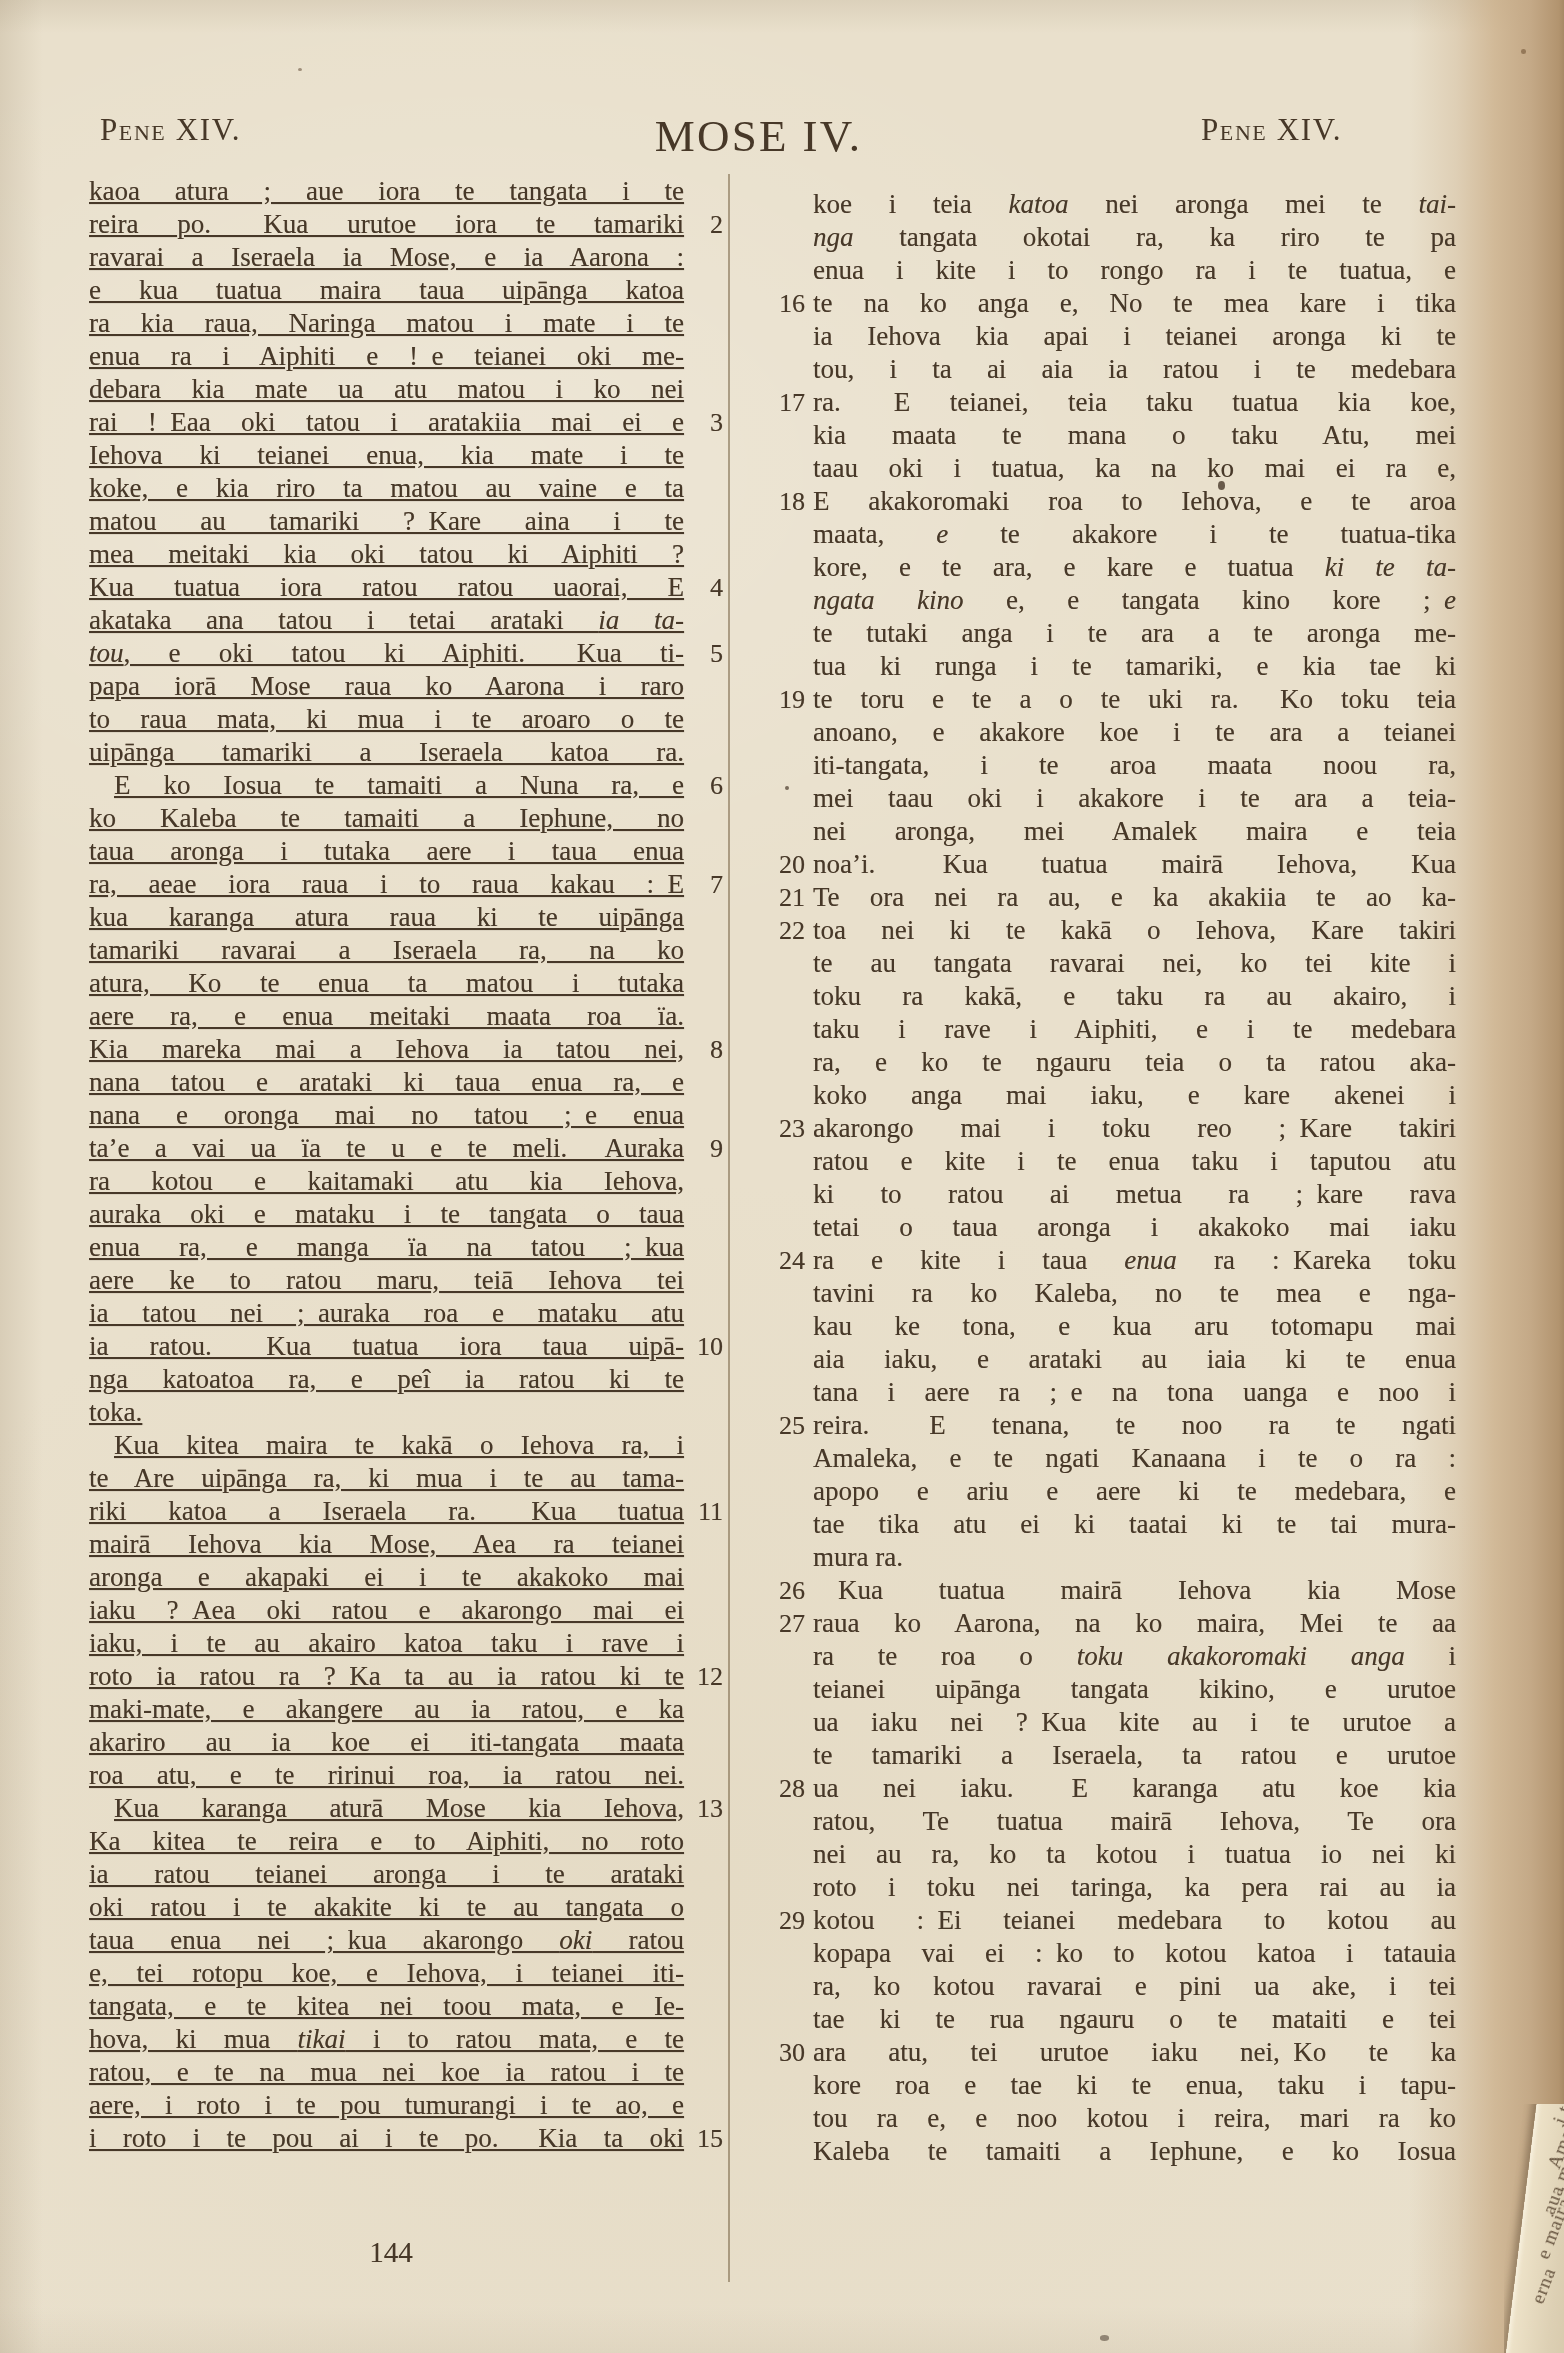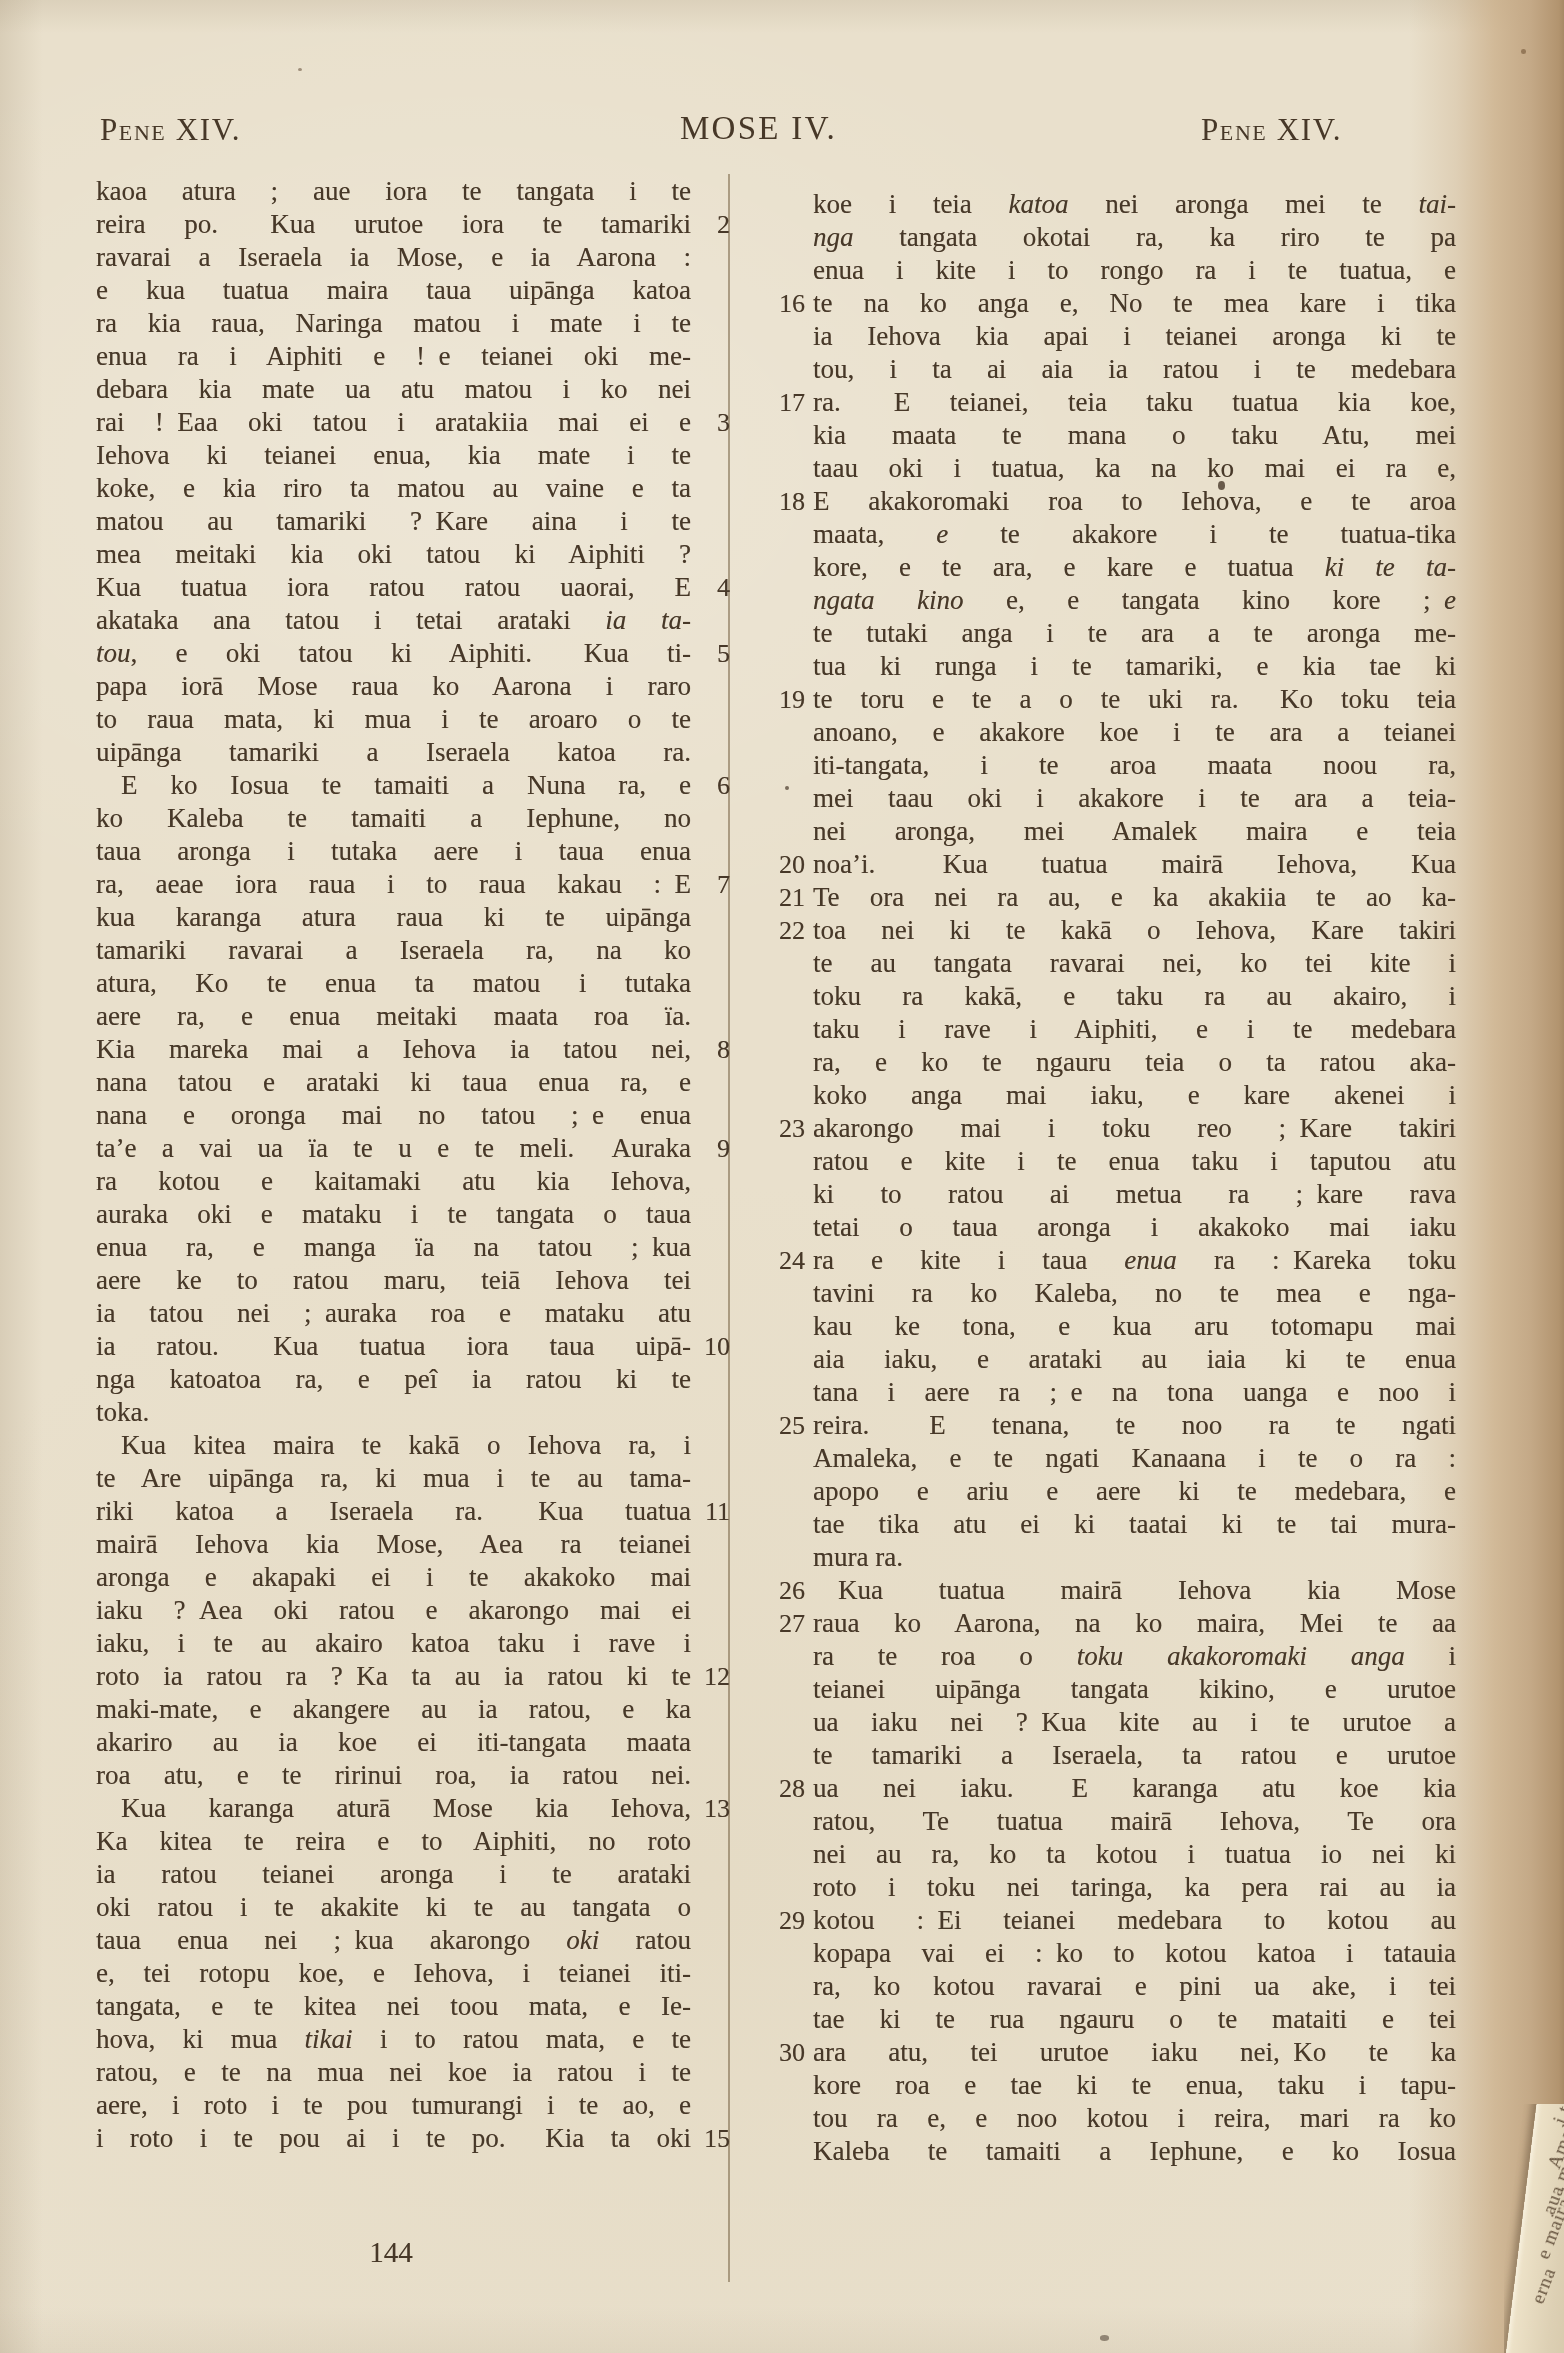--- a/index.html
+++ b/index.html
@@ -40,31 +40,31 @@
   }
   .frag{
     position:absolute;color:#55422f;font-size:19.6px;letter-spacing:0.8px;
     transform:rotate(-76deg);transform-origin:left top;opacity:.85;
     font-family:"Liberation Serif",serif;white-space:nowrap;
     filter:blur(0.3px);
   }
   
   .runhead{position:absolute;color:#473828;}
   .runhead.smallcaps{font-variant:small-caps;font-size:31px;letter-spacing:1.6px;}
-  .runhead.caps{font-size:33px;letter-spacing:2.3px;}
+  .runhead.caps{font-size:45px;letter-spacing:2.3px;}
   .head-left{left:100px;top:112px;}
   .head-center{left:649px;top:110px;width:219px;text-align:center;}
   .head-right{left:1201px;top:112px;}
   
   .divider{
     position:absolute;left:728px;top:174px;width:1.6px;height:2108px;
     background:rgba(118,98,68,.55);
   }
   .column{position:absolute;top:175px;color:#473828;}
-  .col-left{left:96px;width:595px;}
+  .col-left{left:89px;width:595px;text-decoration:underline;}
   .col-right{left:813px;width:643px;margin-top:13px;}
   .line{
     position:relative;height:33px;line-height:33px;font-size:27px;
     text-align:justify;text-align-last:justify;
     box-sizing:border-box;width:100%;
     text-shadow:0.2px 0.2px 0.4px rgba(71,56,40,.45);
   }
   .line.end{text-align-last:left;}
   .line.indent{padding-left:25px;}
   .line i{font-style:italic;}

